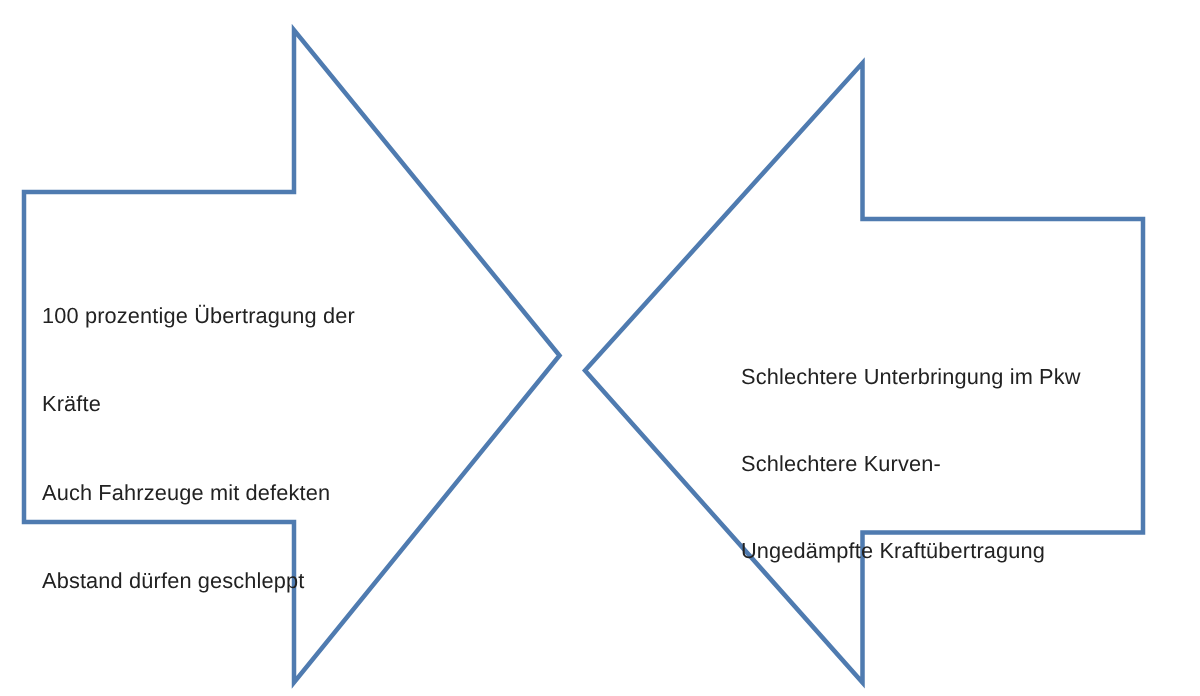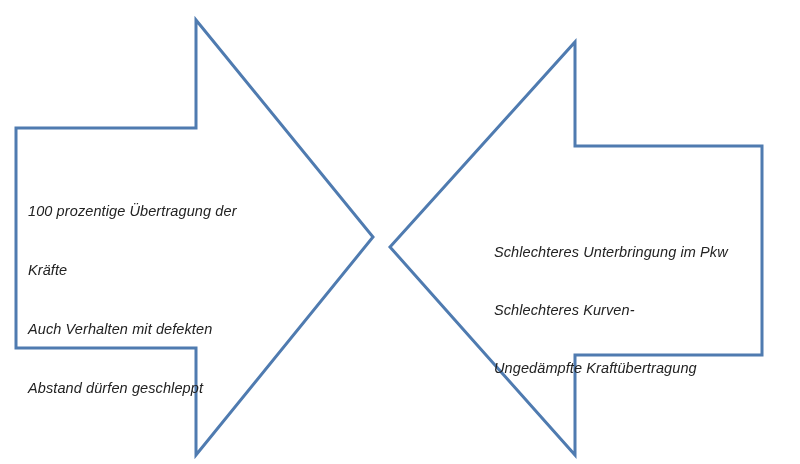--- a/index.html
+++ b/index.html
@@ -1,39 +1,39 @@
 <!DOCTYPE html>
 <html><head>
   <meta charset="utf-8">
   <style>
     html, body { margin: 0; padding: 0; background: #ffffff; }
     body { width: 800px; height: 464px; position: relative; overflow: hidden; font-family: "Liberation Sans", sans-serif; }
     svg.shapes { position: absolute; left: 0; top: 0; }
     .txt { position: absolute; color: #222222; font-size: 14.5px; line-height: 19.6px; white-space: pre; letter-spacing: 0.1px; }
     .left-text { left: 28px; top: 163px; }
     .right-text { left: 494px; top: 204px; line-height: 19.4px; }
-    .line { display: block; font-style: italic; }
+    .line { display: block; }
     .indent { padding-left: 60px; }
   </style>
 </head>
 <body>
 
 <svg class="shapes" width="800" height="464" viewBox="0 0 800 464">
   <polygon points="16,128 196,128 196,20 373,237 196,455 196,348 16,348" fill="#ffffff" stroke="#4f7bb0" stroke-width="3" stroke-linejoin="miter"></polygon>
   <polygon points="762,146 575,146 575,42 390,247 575,455 575,355 762,355" fill="#ffffff" stroke="#4f7bb0" stroke-width="3" stroke-linejoin="miter"></polygon>
 </svg>
 
 <div class="txt left-text">
   <span class="line">100 prozentige Übertragung der</span>
   <span class="line">Kräfte</span>
-  <span class="line">Auch Verhalten mit defekten</span>
+  <span class="line">Auch Fahrzeuge mit defekten</span>
   <span class="line">Abstand dürfen geschleppt</span>
   
   
   
 </div>
 
 <div class="txt right-text">
-  <span class="line">Schlechteres Unterbringung im Pkw</span>
-  <span class="line">Schlechteres Kurven-</span>
+  <span class="line">Schlechtere Unterbringung im Pkw</span>
+  <span class="line">Schlechtere Kurven-</span>
   <span class="line">Ungedämpfte Kraftübertragung</span>
   
 </div>
 
 </body></html>

